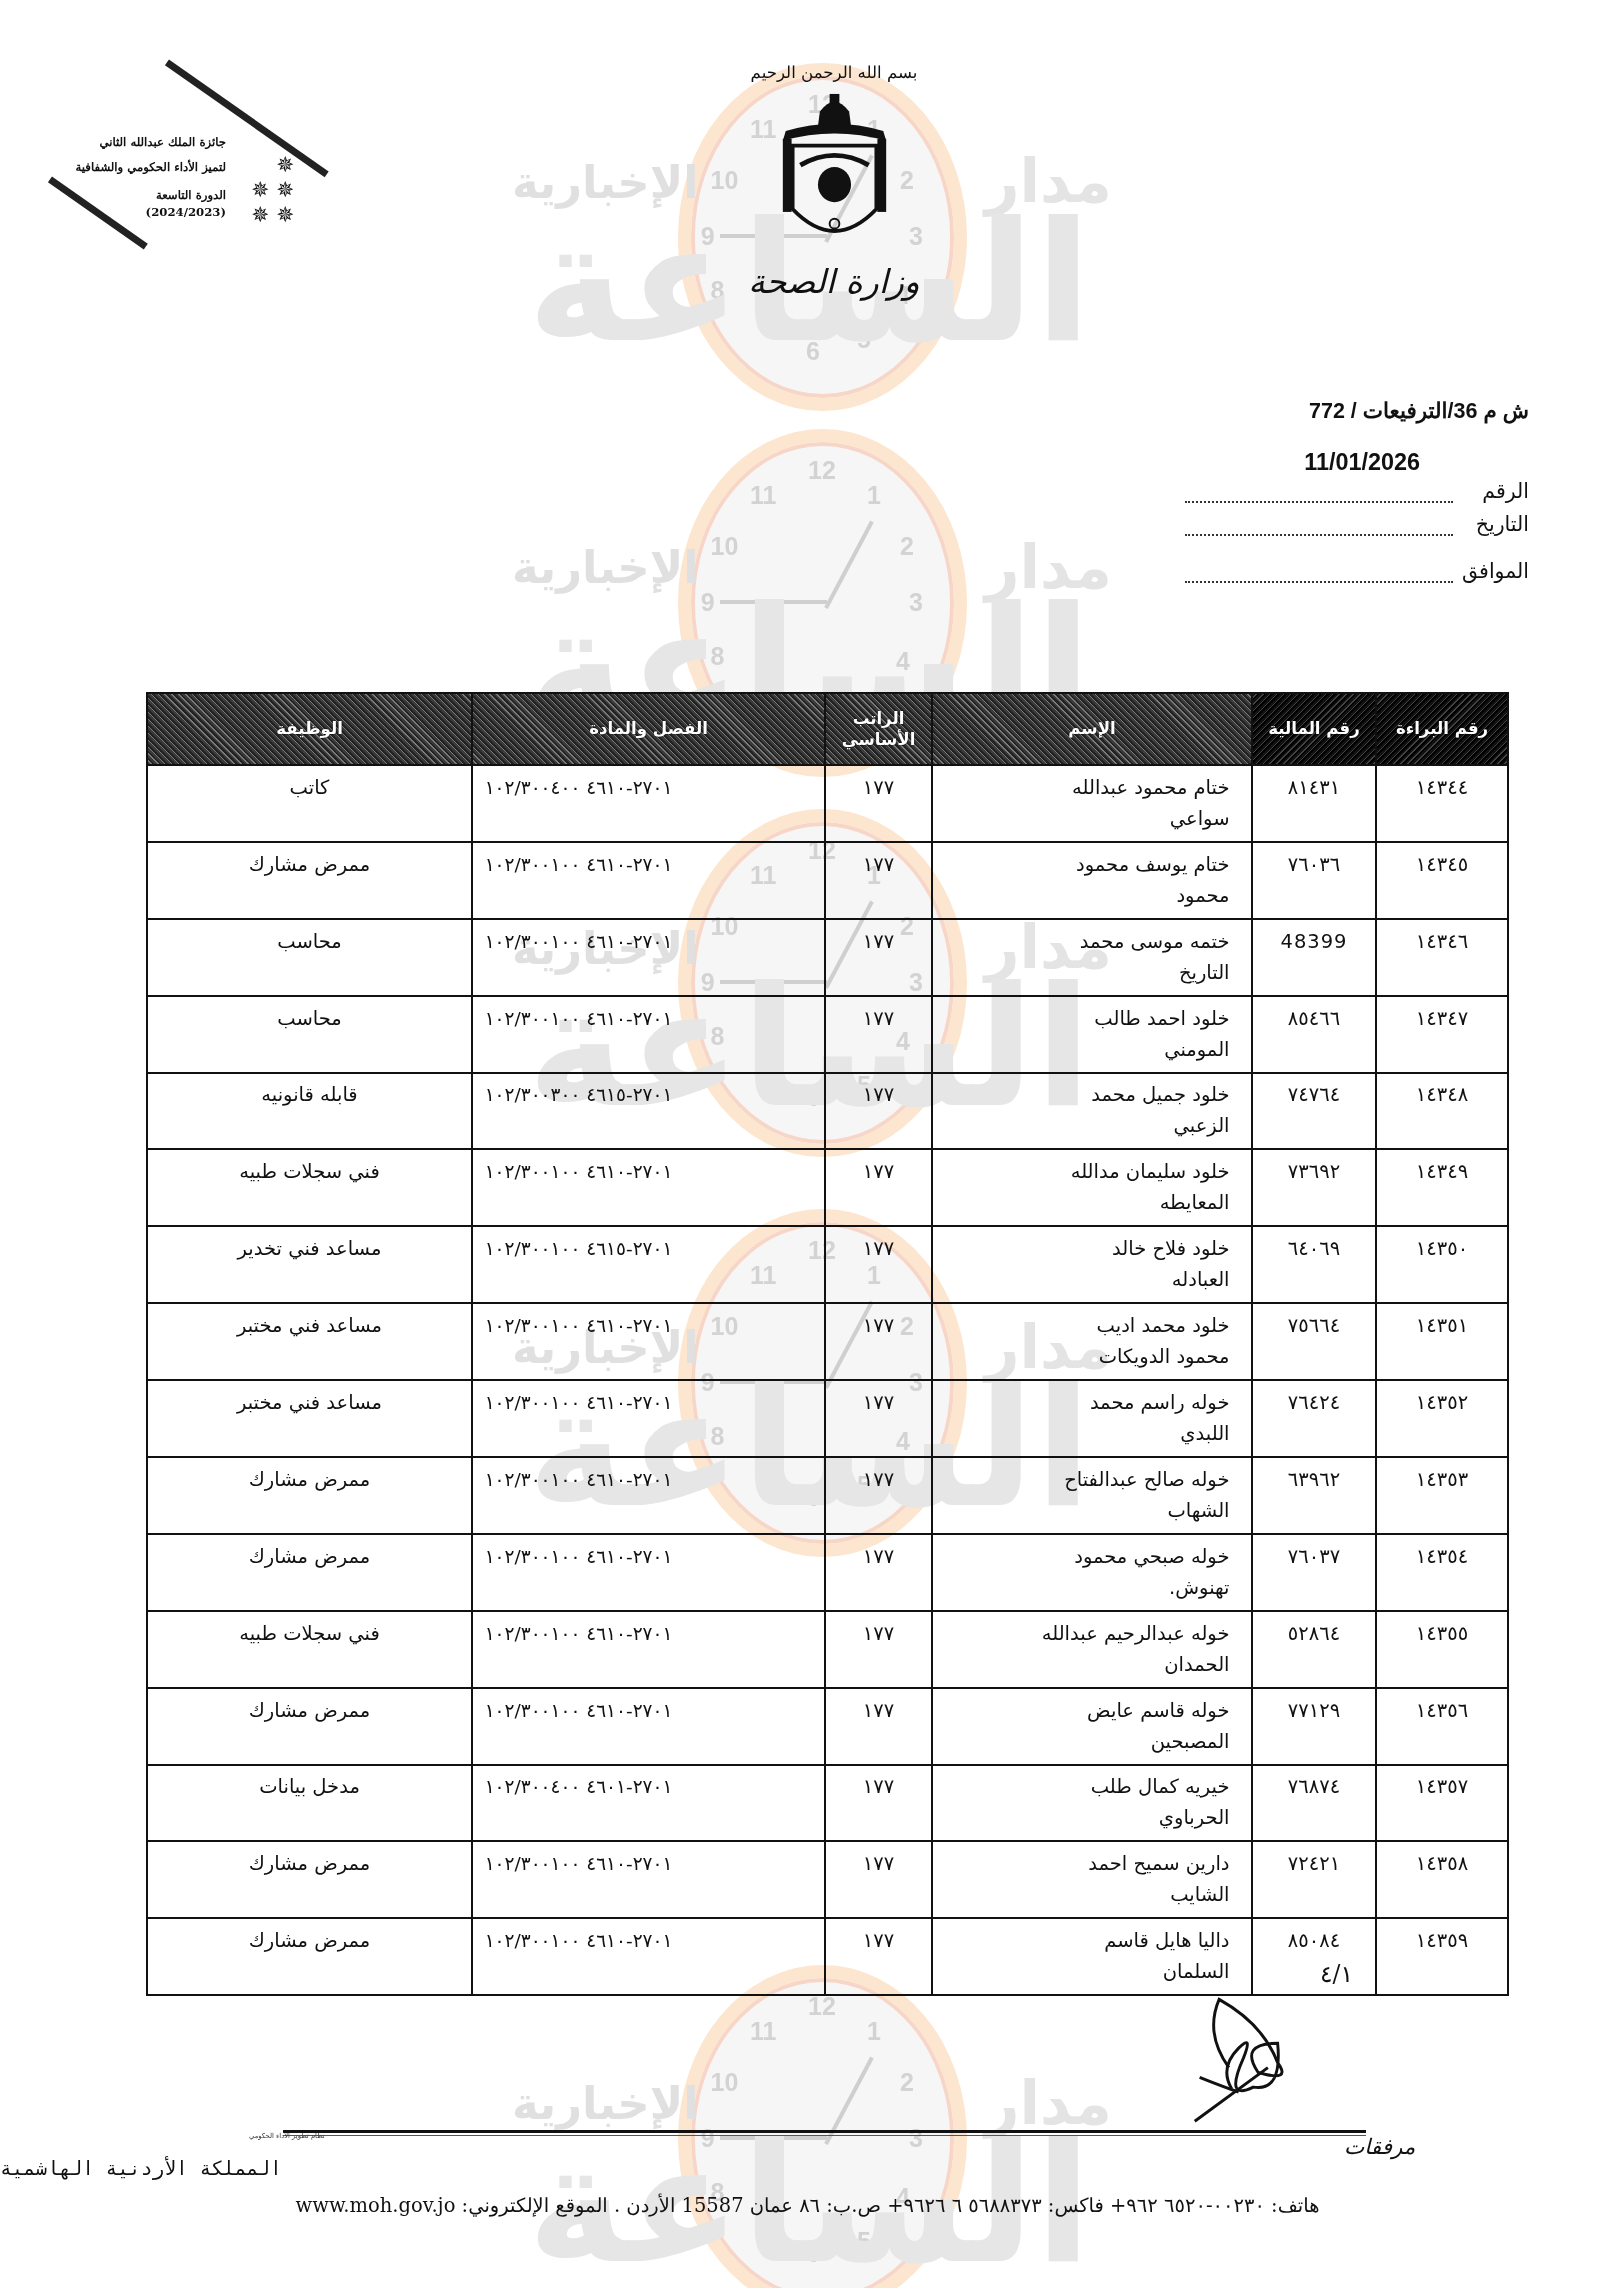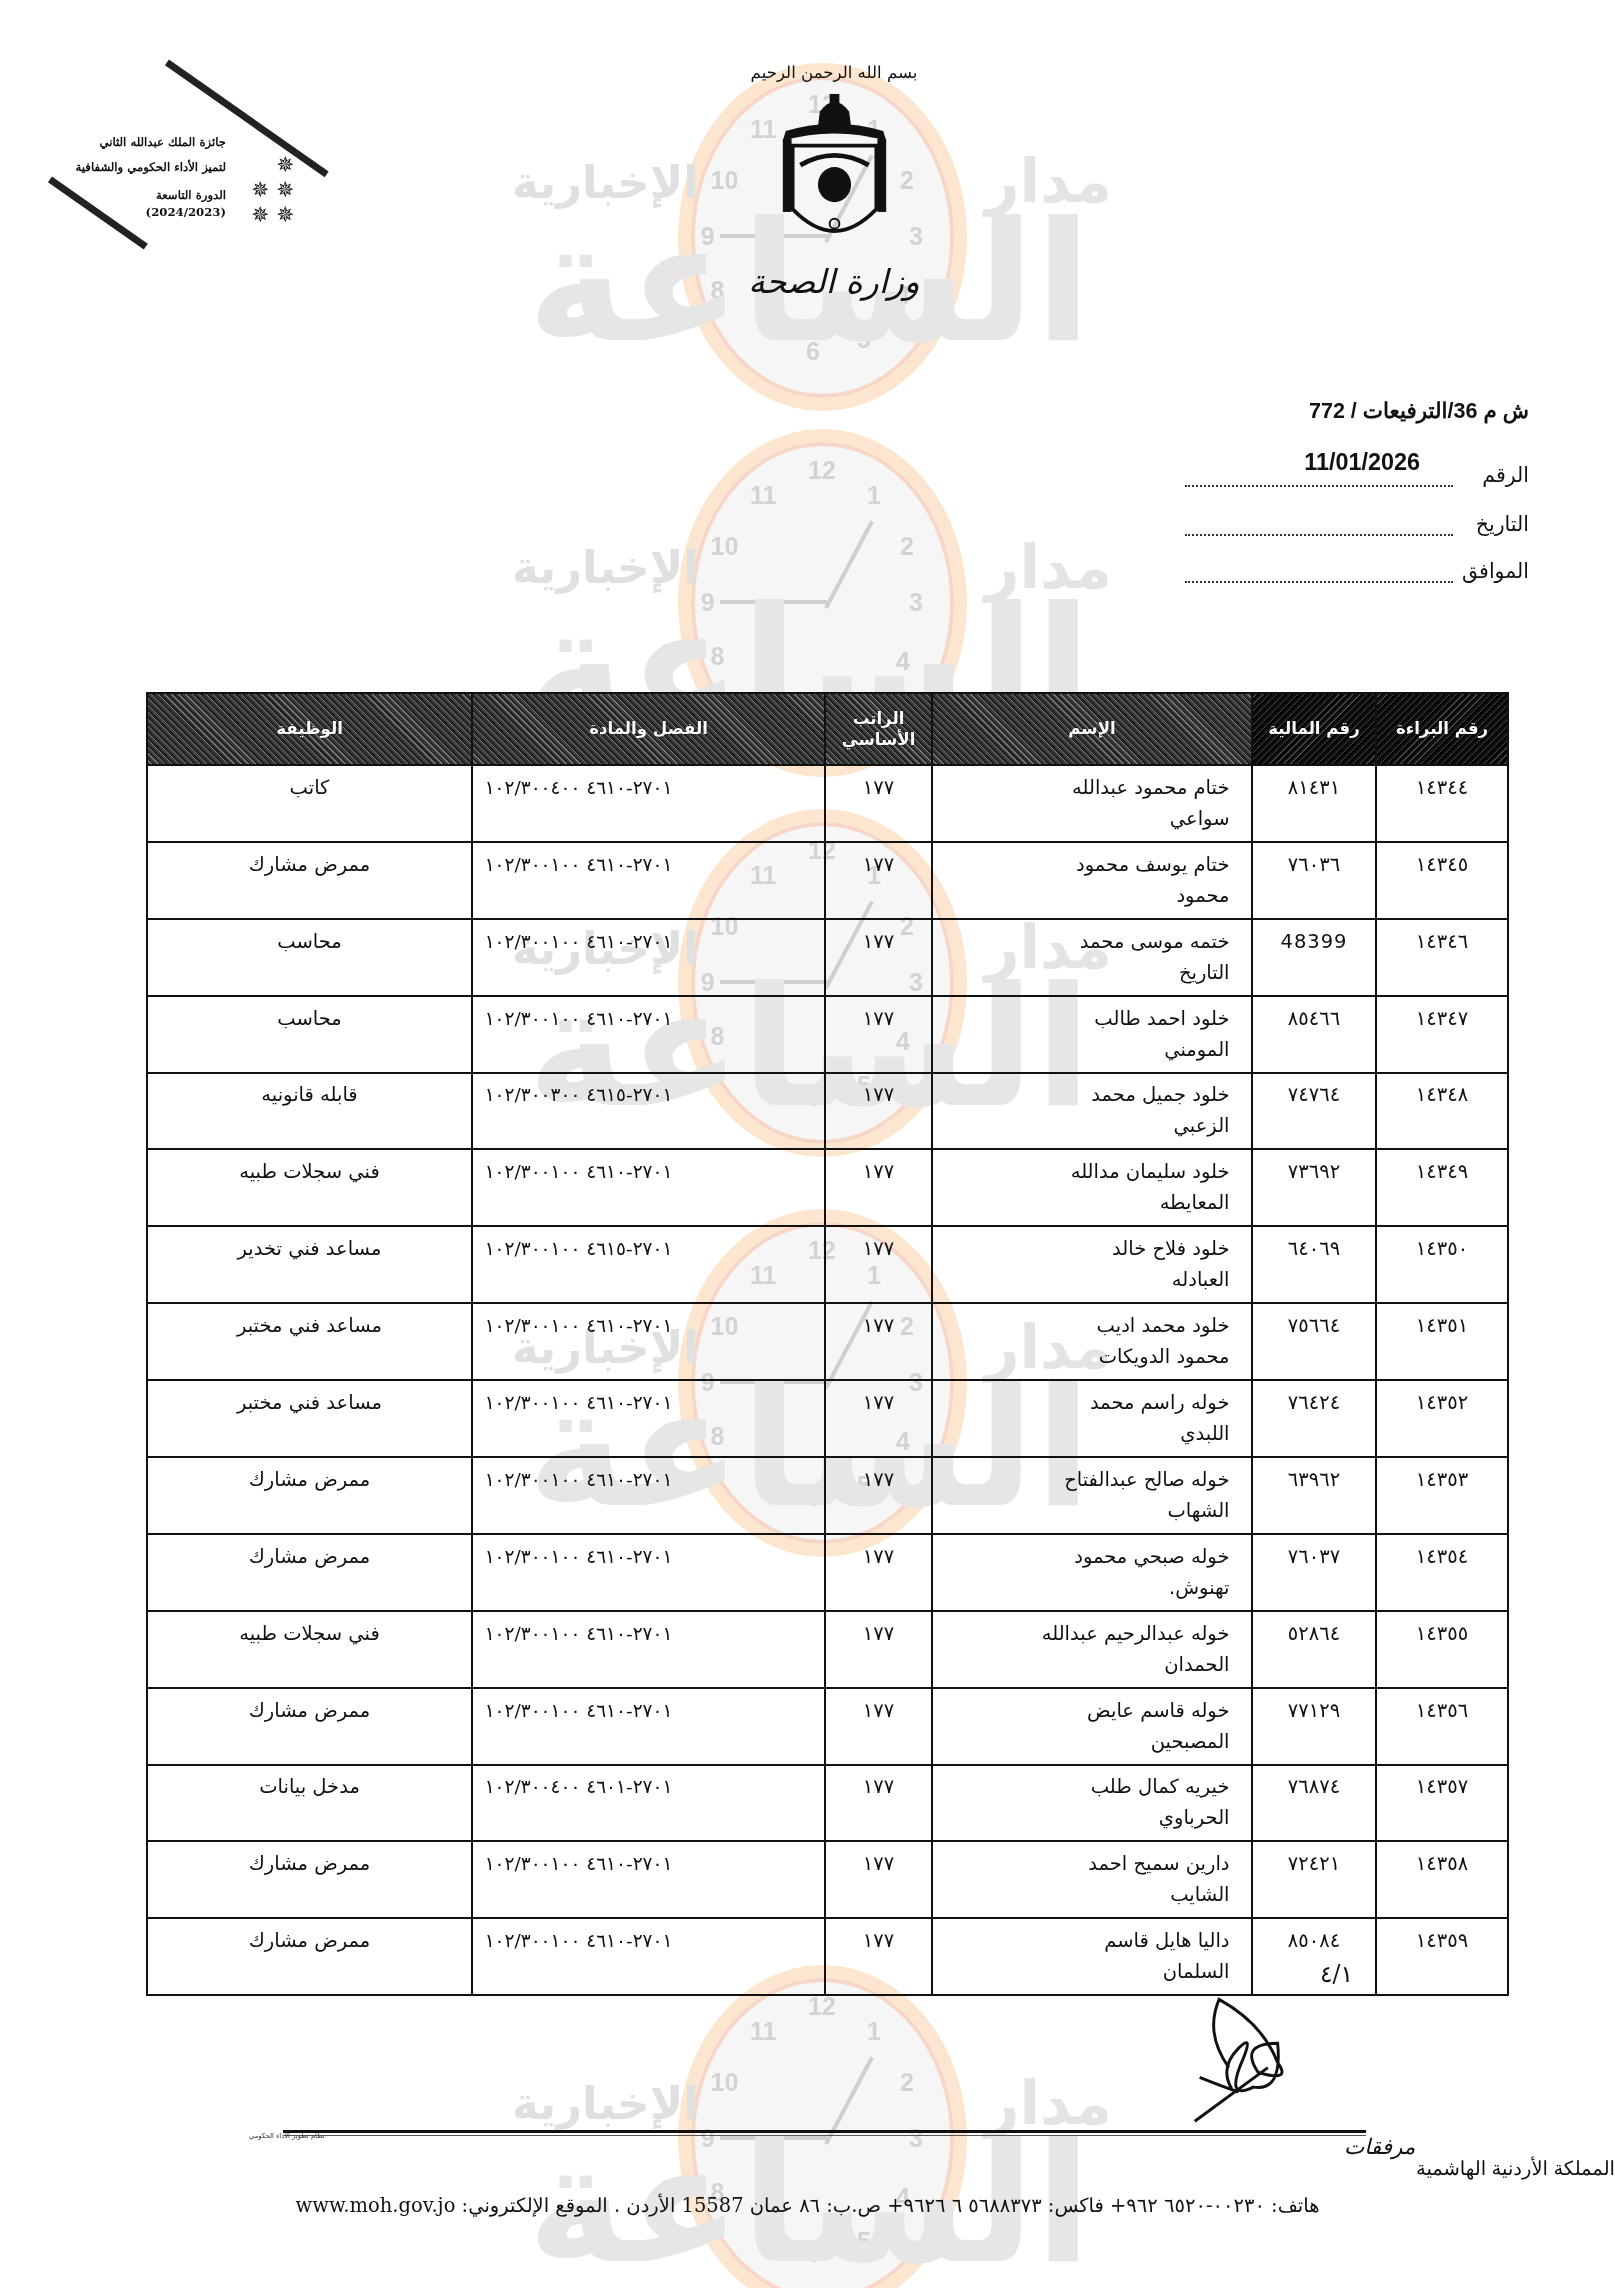--- a/index.html
+++ b/index.html
@@ -65,21 +65,21 @@
   .tbl td.name { text-align:right; padding-right:21.5px; letter-spacing:2px; }
   .tbl td.sect { text-align:left; padding-left:11.7px; letter-spacing:1px; direction:ltr; font-size:18.5px; }
   .tbl td.job { letter-spacing:2.9px; }
 
   
   .sig { left:1185px; top:1975px; width:195px; height:156px; z-index:2; }
   .footline { left:283px; top:2130px; width:1083px; height:2.9px; background:#111; z-index:2; }
   .footline2 { left:283px; top:2135px; width:1083px; height:1px; background:#555; z-index:2; }
   .tiny { left:249px; top:2132px; font-size:6.8px; color:#333; direction:rtl; z-index:2; }
   .attach { left:1344px; top:2134px; font-family:Liberation Serif, serif; font-size:21.5px; font-style:italic; direction:rtl; z-index:2; }
-  .kingdom { left:0; width:1615px; top:2157px; text-align:right; font-family:Liberation Sans, sans-serif; font-size:19.5px; direction:rtl; z-index:2; }
+  .kingdom { left:0; width:1615px; top:2157px; text-align:left; font-family:Liberation Mono, monospace; font-size:19.5px; direction:rtl; z-index:2; }
   .contact { left:0; width:1615px; top:2194px; text-align:center; font-family:"DejaVu Serif", serif; font-size:19.5px; z-index:2; }
   .contact span { unicode-bidi:isolate; }
 </style>
 </head>
 <body>
 
 <div id="watermarks">
 
   <div class="wm" style="left:678px; top:63px;">
     <div class="wm-clock" style="position:relative;">
@@ -209,21 +209,21 @@
     <path d="M30 75 Q65 55 100 75" fill="none" stroke="#111" stroke-width="5"></path>
     <ellipse cx="65" cy="95" rx="17" ry="18" fill="#111"></ellipse>
     <circle cx="65" cy="135" r="5" fill="none" stroke="#111" stroke-width="2"></circle>
   </svg>
   <div class="ministry">وزارة الصحة</div>
 </div>
 
 <div class="abs refline">ش م 36/الترفيعات / 772</div>
 <div class="abs date-val">11/01/2026</div>
 
-<div class="abs meta" style="top:463px;">
+<div class="abs meta" style="top:479px;">
   <span class="lbl">الرقم</span>
   <span class="dots"></span>
 </div>
 <div class="abs meta" style="top:512px;">
   <span class="lbl">التاريخ</span>
   <span class="dots"></span>
 </div>
 <div class="abs meta" style="top:559px;">
   <span class="lbl">الموافق</span>
   <span class="dots"></span>

